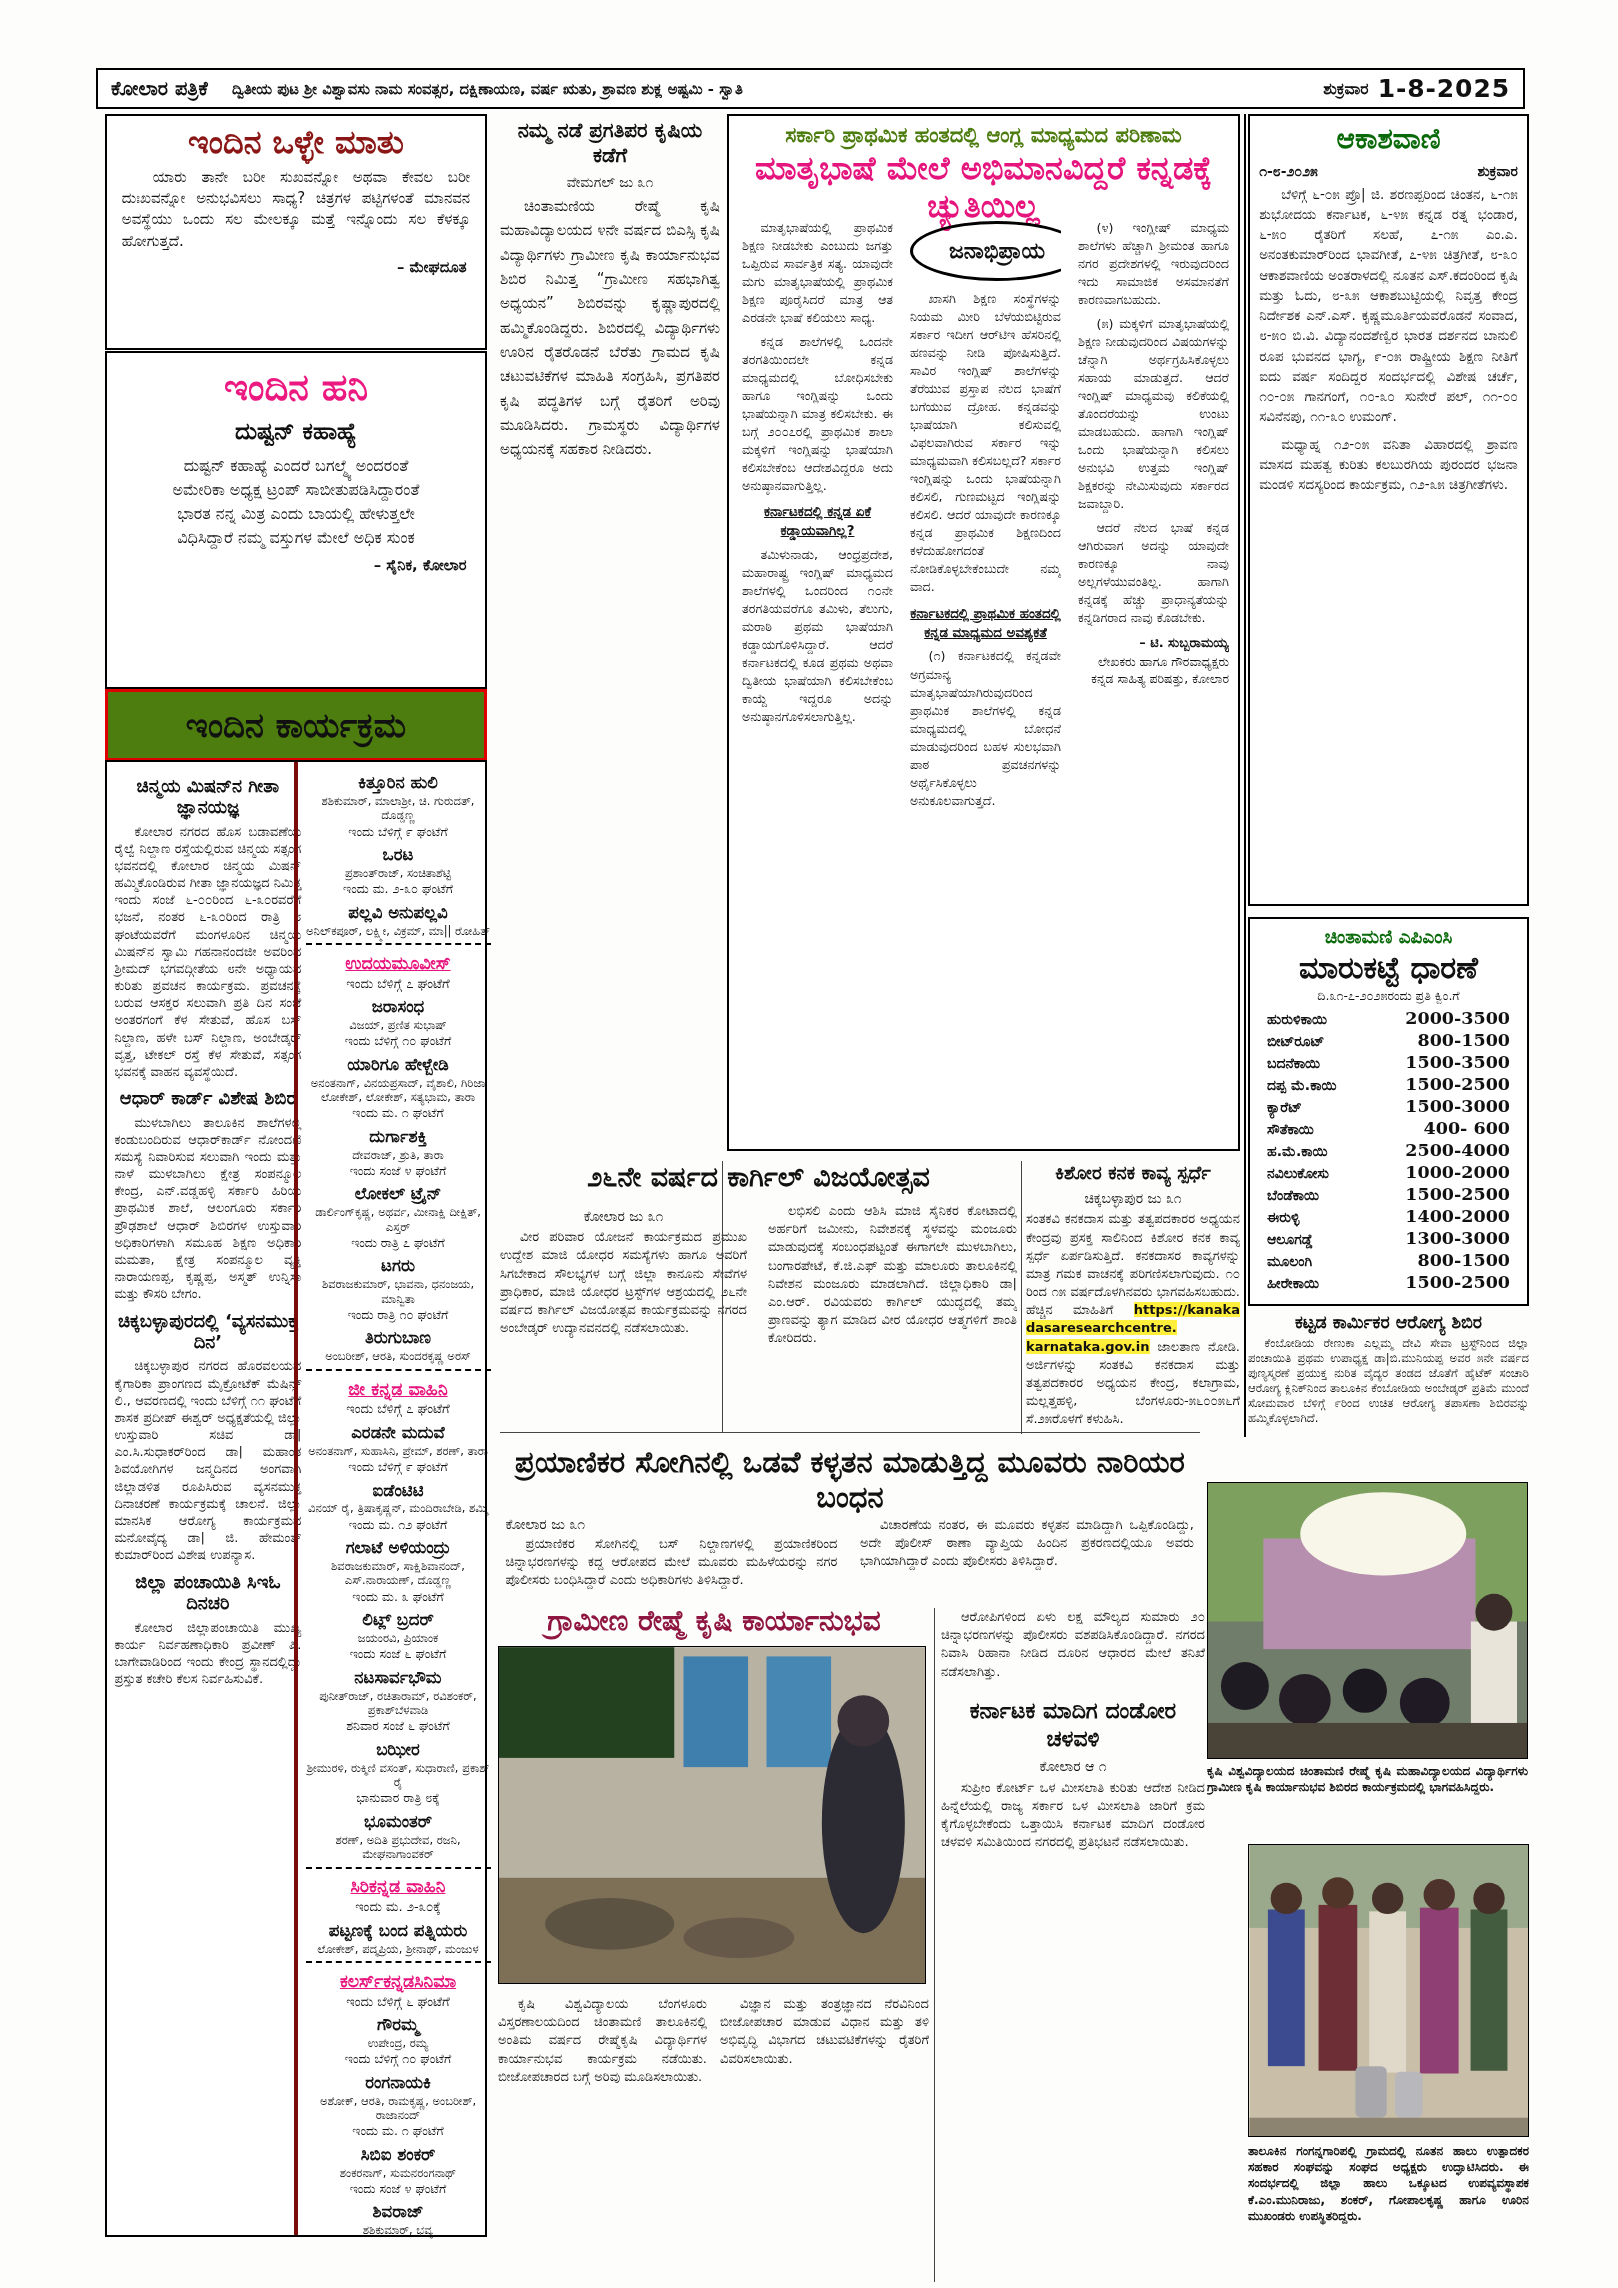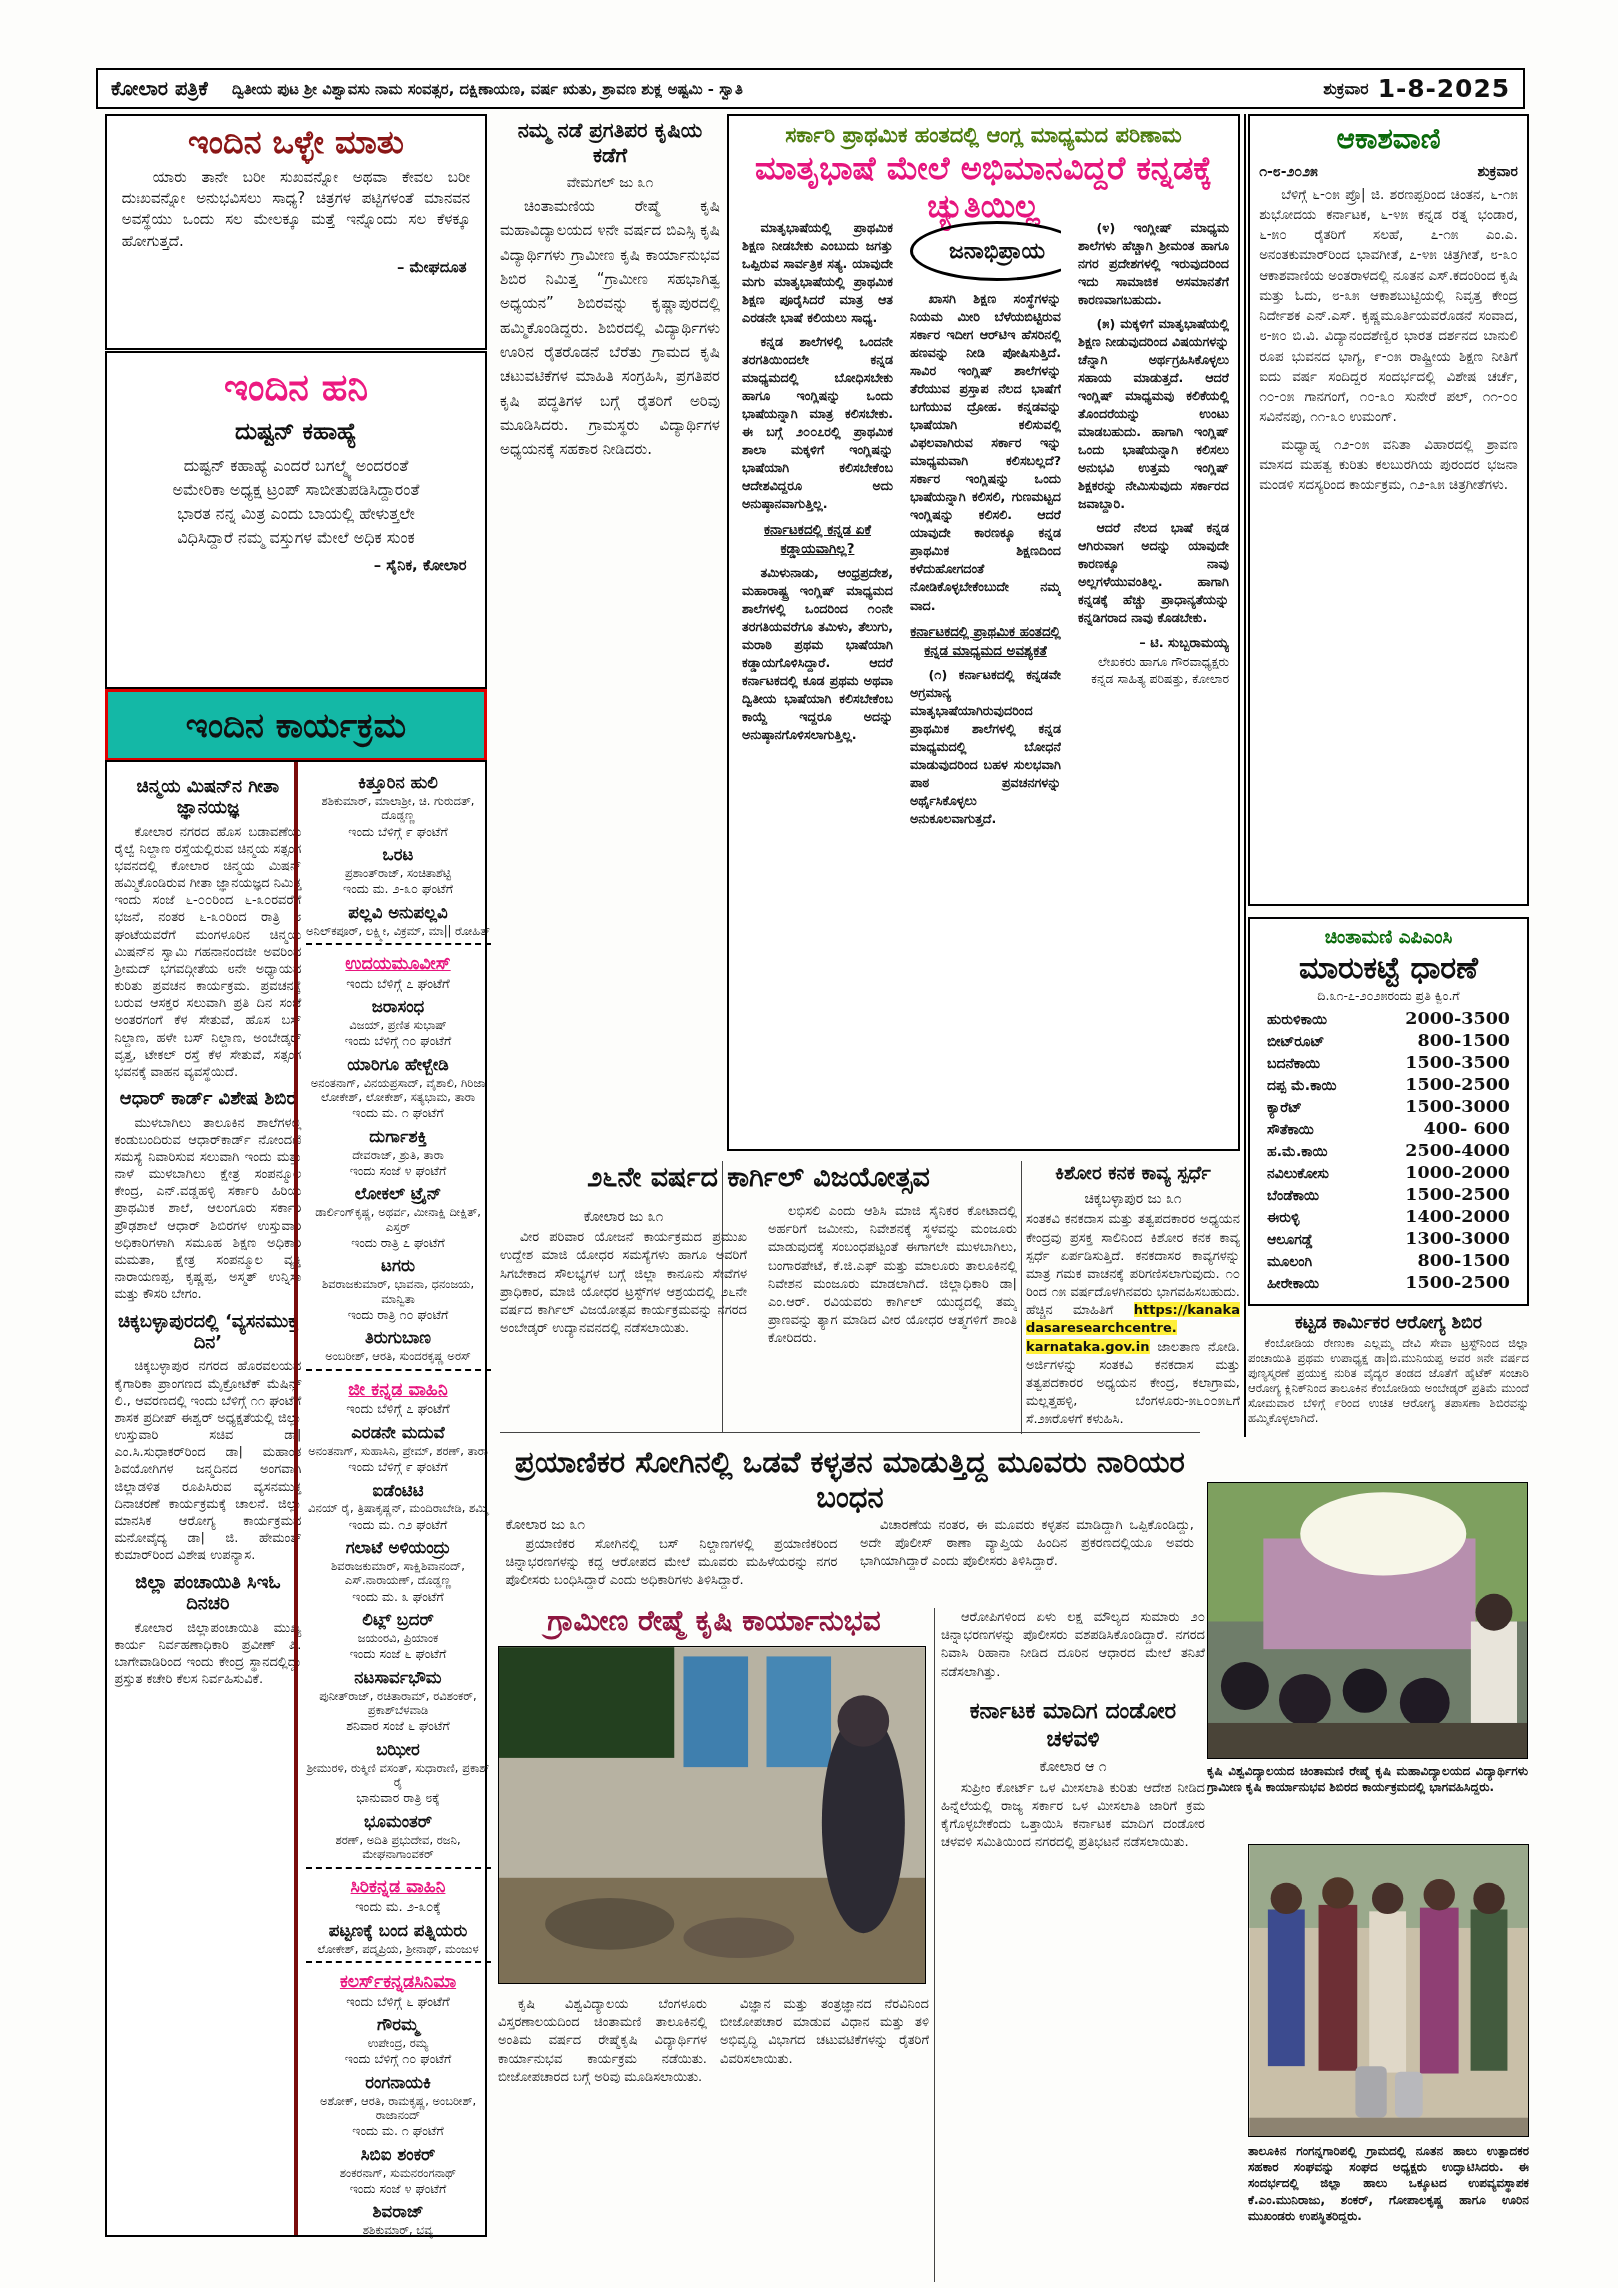--- a/index.html
+++ b/index.html
@@ -21,21 +21,21 @@
   .mast .day{font-size:15.7px;font-weight:bold;margin-right:9.2px;}
   .mast .date{font-size:25px;font-weight:bold;letter-spacing:0.9px;}
 
   
   .gw-title{font-size:32px;font-weight:bold;color:#8b1616;margin:7.4px 0 5.5px;}
   .gw-body{font-size:15px;line-height:1.42;padding:0 14.8px;text-indent:31px;}
   .gw-attr{font-size:14.8px;font-weight:bold;text-align:right;padding:5.5px 18.5px 0 0;}
   .hani-title{font-size:37px;font-weight:bold;color:#ec1980;margin:13px 0 9.2px;}
   .hani-sub{font-size:23px;font-weight:bold;margin-bottom:9.2px;}
   .hani-body{font-size:16px;line-height:1.5;padding:0 22px;white-space:pre-line;text-align:center;}
-  .banner{background:#14b8a6;border:3.7px solid #e00000;display:flex;align-items:center;justify-content:center;}
+  .banner{background:#4d7c0f;border:3.7px solid #e00000;display:flex;align-items:center;justify-content:center;}
   .banner-t{font-size:34px;font-weight:bold;color:#111;}
 
   
   .prog{border:2.8px solid #000;}
   .prog-left{position:absolute;left:0;top:0;width:187px;height:100%;padding:5.5px 7.4px;overflow:hidden;}
   .prog-right{position:absolute;left:192px;top:0;width:185px;height:100%;padding:5.5px 6.5px;overflow:hidden;}
   .prog-div{position:absolute;left:187px;top:0;width:3.7px;height:100%;background:#7a0c0c;}
   .ev-title{font-size:18px;font-weight:bold;text-align:center;line-height:1.2;margin:7.4px 0 4.6px;}
   .ev-body{font-size:13px;line-height:1.32;text-align:justify;text-indent:20px;}
   .chitra{position:absolute;left:0;bottom:0;width:187px;border-top:3.7px double #000;padding:9.2px 5.5px 13px;text-align:center;background:#fff;}
@@ -55,21 +55,21 @@
   
   .art-title{font-size:20px;font-weight:bold;text-align:center;line-height:1.25;}
   .dateline{font-size:14px;text-align:center;margin:5.5px 0 3.7px;}
   .body15{font-size:14.3px;line-height:1.5;text-align:justify;text-indent:24px;}
   .body14{font-size:13px;line-height:1.4;text-align:justify;text-indent:20px;}
 
   
   .op-kicker{font-size:21px;font-weight:bold;color:#4d7c0f;text-align:center;padding-top:7.4px;}
   .op-head{font-size:32px;font-weight:bold;color:#e6157e;text-align:center;margin-top:1.8px;}
   .op-col{position:absolute;top:103px;height:921px;overflow:hidden;font-size:12.7px;line-height:1.42;text-align:justify;}
-  .op-col p{margin:0 0 5.5px;text-indent:18.5px;font-weight:bold;}
+  .op-col p{margin:0 0 5.5px;text-indent:18.5px;}
   .op-sub{font-weight:bold;text-decoration:underline;text-align:center;font-size:13.4px;margin:7.4px 0 5.5px;}
   .badge{width:168px;height:54px;border:3.7px solid #000;border-radius:50%;margin:1.8px auto 9.2px;
          display:flex;align-items:center;justify-content:center;font-size:22px;font-weight:bold;}
   .sig{text-align:right;font-weight:bold;font-size:13px;margin-top:7.4px;text-indent:0;}
   .sig2{text-align:right;font-size:12.5px;text-indent:0;}
 
   
   .band-head{font-size:27px;font-weight:bold;text-align:center;line-height:1.2;}
   .maroon{color:#8e1640;}
 

